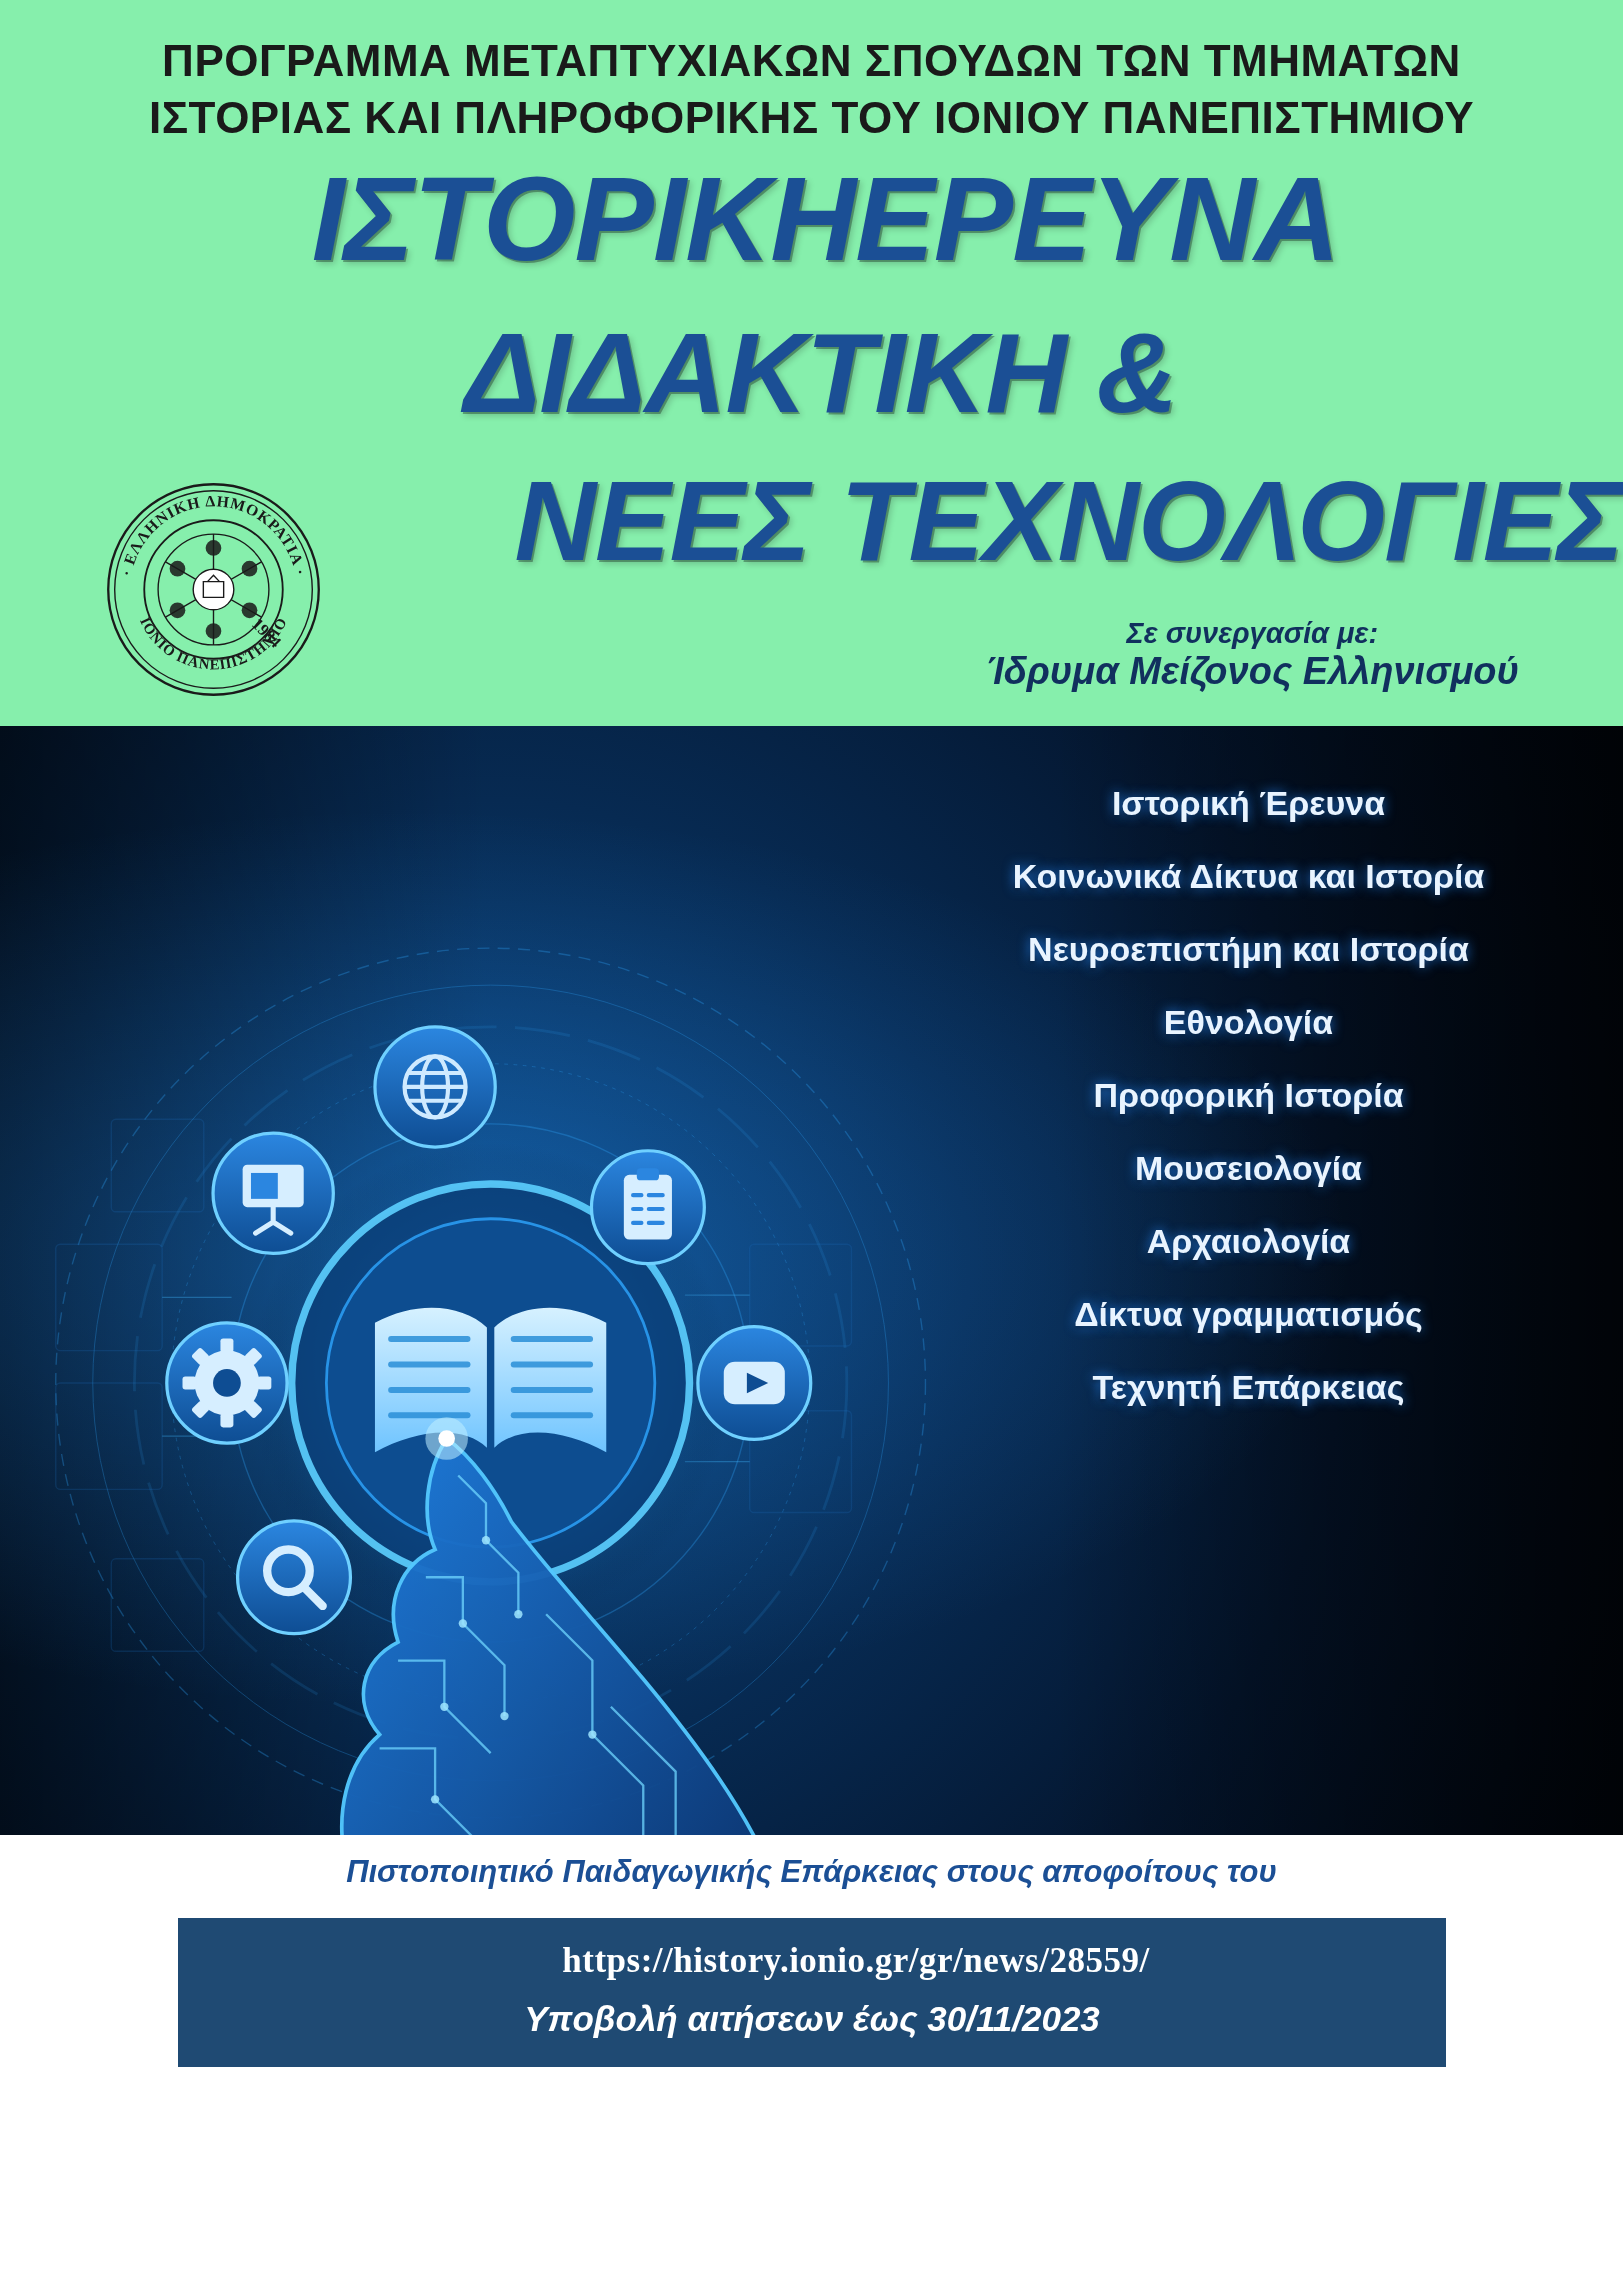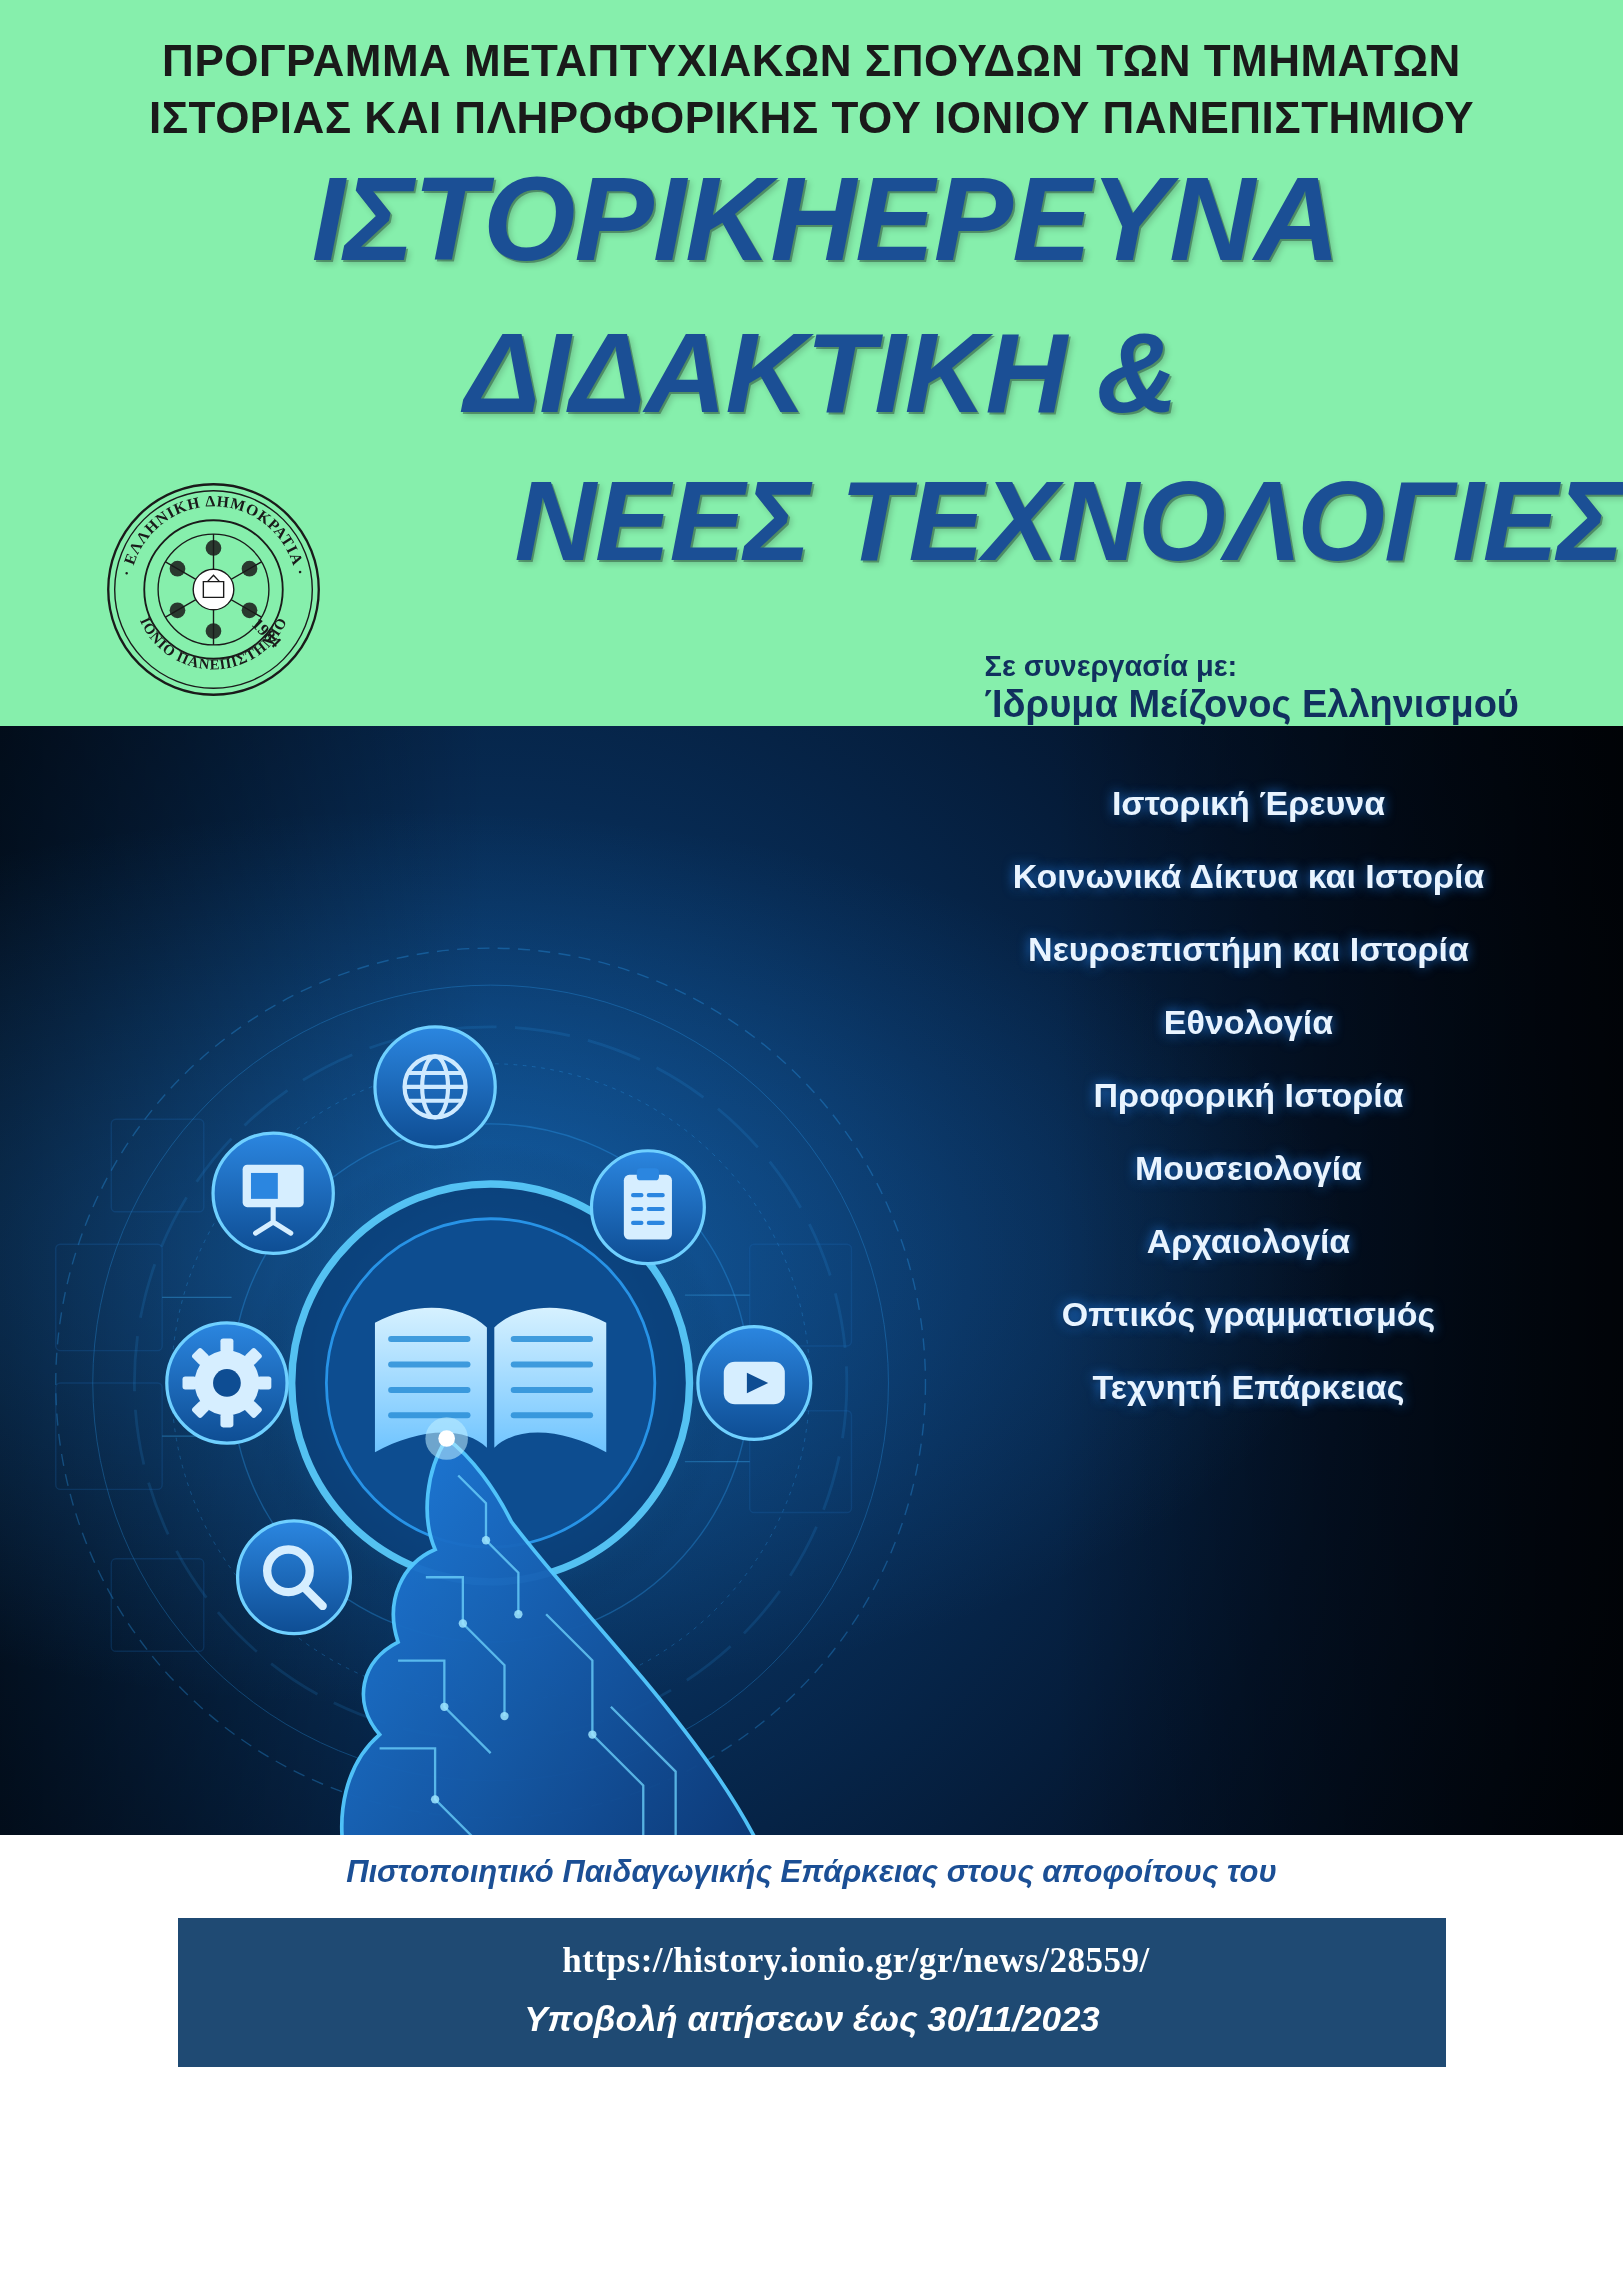--- a/index.html
+++ b/index.html
@@ -66,23 +66,24 @@
   .bt3 {
     top: 467px;
     font-size: 113px;
     text-align: right;
     padding-right: 106px;
   }
 
   .collab {
     position: absolute;
     right: 104px;
-    top: 650px;
-    text-align: left;
+    top: 617px;
+    text-align: center;
     color: #11305e;
+    font-style: italic;
     font-weight: bold;
   }
   .collab .c1 { font-size: 29px; line-height: 1.15; }
   .collab .c2 { font-size: 38px; line-height: 1.15; }
 
   
   .emblem {
     position: absolute;
     left: 105px;
     top: 481px;
@@ -408,21 +409,21 @@
   </svg>
 
   <div class="topics">
     <div class="topic">Ιστορική Έρευνα</div>
     <div class="topic">Κοινωνικά Δίκτυα και Ιστορία</div>
     <div class="topic">Νευροεπιστήμη και Ιστορία</div>
     <div class="topic">Εθνολογία</div>
     <div class="topic">Προφορική Ιστορία</div>
     <div class="topic">Μουσειολογία</div>
     <div class="topic">Αρχαιολογία</div>
-    <div class="topic">Οπτικός γραμματισμός</div>
+    <div class="topic">Δίκτυα γραμματισμός</div>
     <div class="topic">Τεχνητή Επάρκειας</div>
   </div>
 </div>
 
 <div class="footer">
   <div class="footer-line">Πιστοποιητικό Παιδαγωγικής Επάρκειας στους αποφοίτους του</div>
   <div class="footer-box">
     <div class="footer-url">https://history.ionio.gr/gr/news/28559/</div>
     <div class="footer-deadline">Υποβολή αιτήσεων έως 30/11/2023</div>
   </div>

